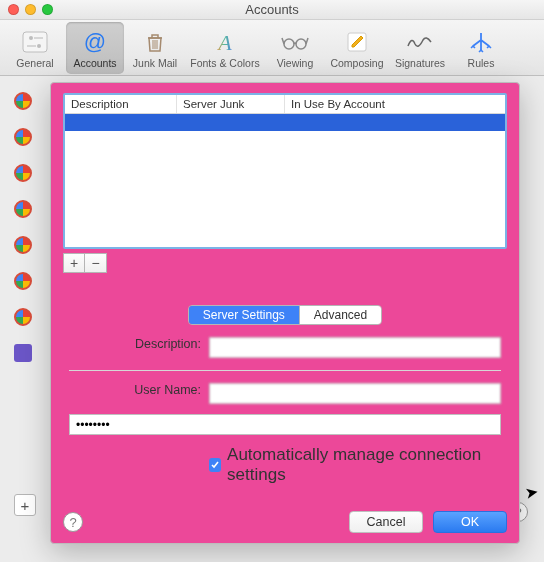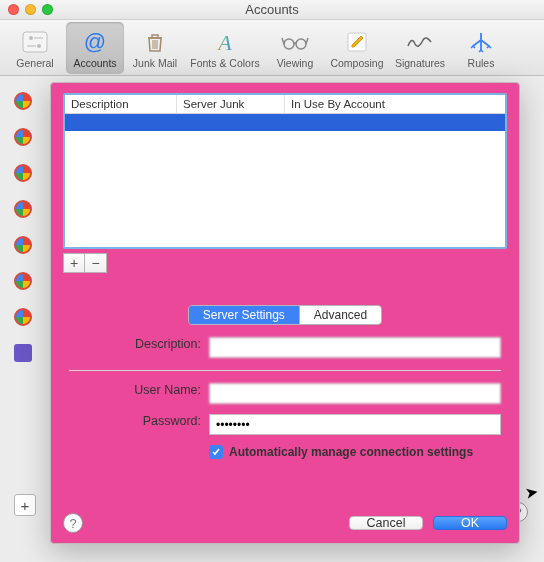--- a/index.html
+++ b/index.html
@@ -57,27 +57,27 @@
 
   
   .form{display:flex; flex-direction:column; gap:10px; padding:0 6px;}
   .frow{display:flex; align-items:flex-start;}
   .flabel{flex:0 0 140px; text-align:right; padding-right:8px; font-size:12.5px; color:#333;}
   .finput{flex:1; height:21px; border:1px solid #bfbfbf; background:#fff; padding:0 6px; font-size:12px; border-radius:0;}
   .finput.blurval{color:#999; filter:blur(1.2px);}
   .hr{height:1px;background:#d6d6d6;margin:2px 0 2px 0;}
   .chk{width:14px;height:14px;background:#3e82f7;border-radius:3px;display:inline-flex;align-items:center;justify-content:center;margin-right:6px;}
   .chk svg{width:10px;height:10px;}
-  .chklabel{font-size:12px;color:#333;font-weight:bold;}
+  .chklabel{font-size:17px;color:#333;}
 
   
   .footer{margin-top:auto; display:flex; align-items:center; padding-top:10px;}
   .help{width:20px;height:20px;border:1.5px solid #9a9a9a;border-radius:50%;display:flex;align-items:center;justify-content:center;color:#7a7a7a;font-size:13px;background:#fff;}
   .spacer{flex:1;}
-  .btn{height:14px;min-width:74px;border:1px solid #bfbfbf;border-radius:4px;background:linear-gradient(#fdfdfd,#f0f0f0);font-size:12.5px;color:#333;display:flex;align-items:center;justify-content:center;padding:0 14px;}
+  .btn{height:22px;min-width:74px;border:1px solid #bfbfbf;border-radius:4px;background:linear-gradient(#fdfdfd,#f0f0f0);font-size:12.5px;color:#333;display:flex;align-items:center;justify-content:center;padding:0 14px;}
   .btn.primary{background:linear-gradient(#5aa3ff,#2a7af0);border-color:#2a6fe0;color:#fff;margin-left:10px;}
 
   .cursor{position:absolute; right:6px; bottom:60px; font-size:16px; transform:rotate(-10deg); color:#000;}
 </style>
 </head>
 <body>
 
 <div class="titlebar">
   <div class="traffic">
     <div class="t-dot t-close"></div>
@@ -222,21 +222,20 @@
     <div class="frow">
       <div class="flabel">Description:</div>
       <input class="finput blurval" value="" style="">
     </div>
     <div class="hr"></div>
     <div class="frow">
       <div class="flabel">User Name:</div>
       <input class="finput blurval" value="" style="">
     </div>
     <div class="frow">
-      <div class="flabel">Password:</div>
       <input class="finput" value="••••••••" style="">
     </div>
     <div class="frow">
       <div class="flabel"></div>
       <div style="display:flex;align-items:center;">
         <span class="chk">
           <svg viewBox="0 0 10 10">
               <path d="M2 5 L4 7 L8 2" stroke="#fff" stroke-width="1.6" fill="none"></path>
             </svg>
         </span>

